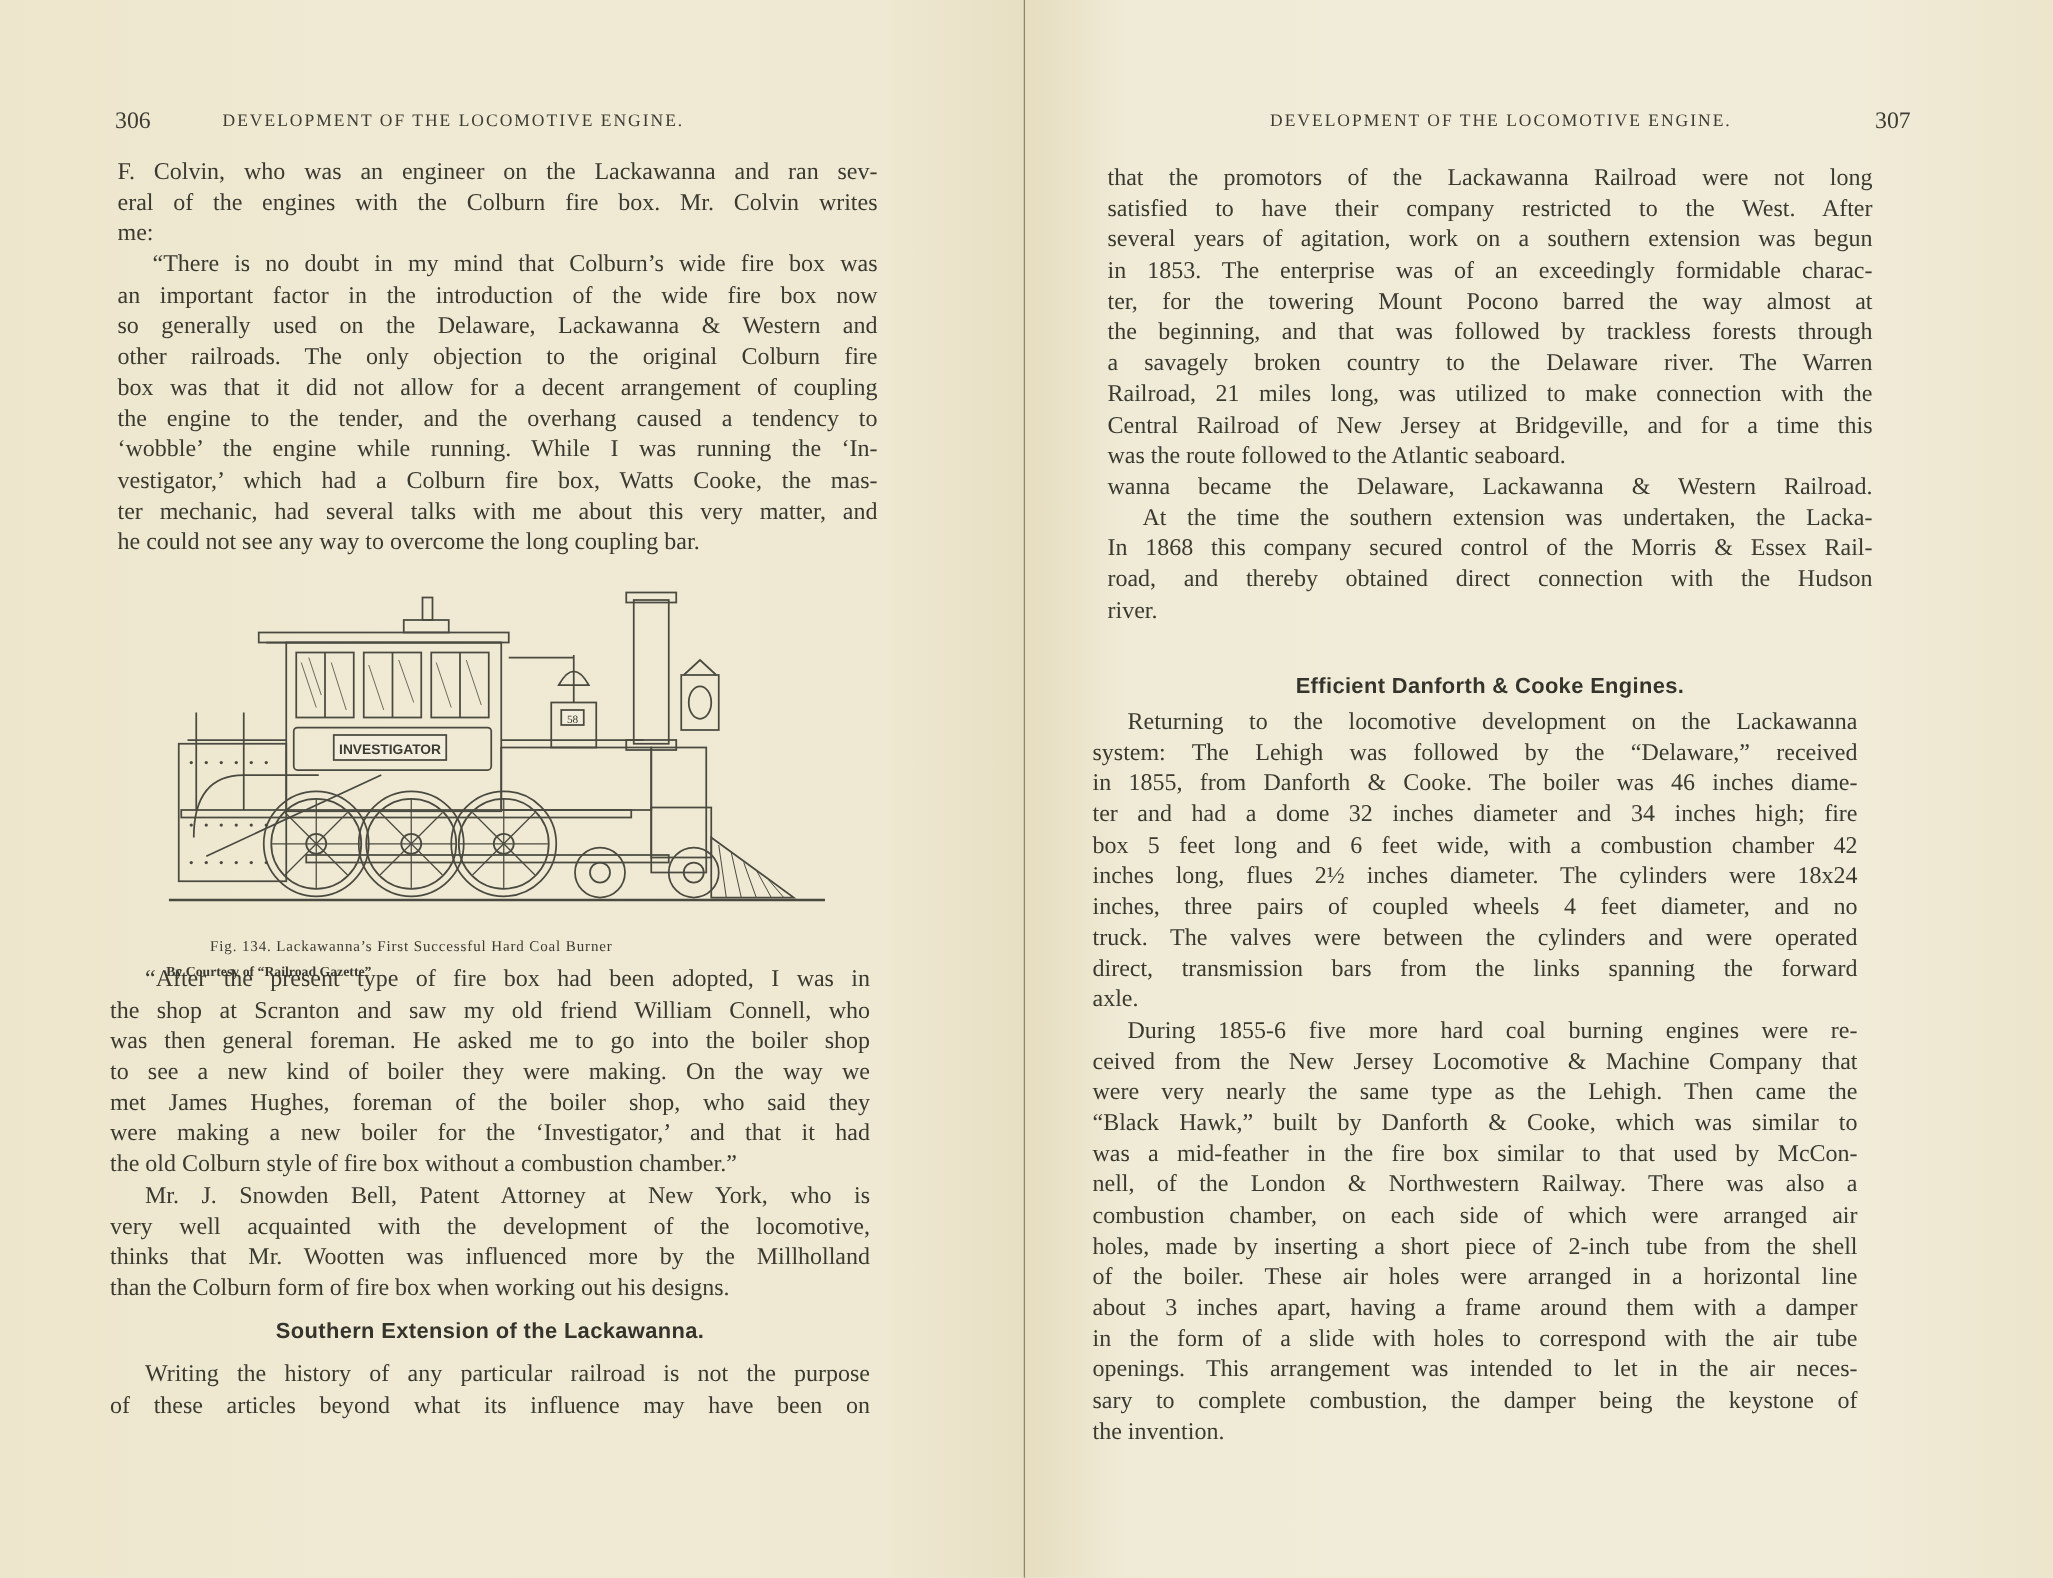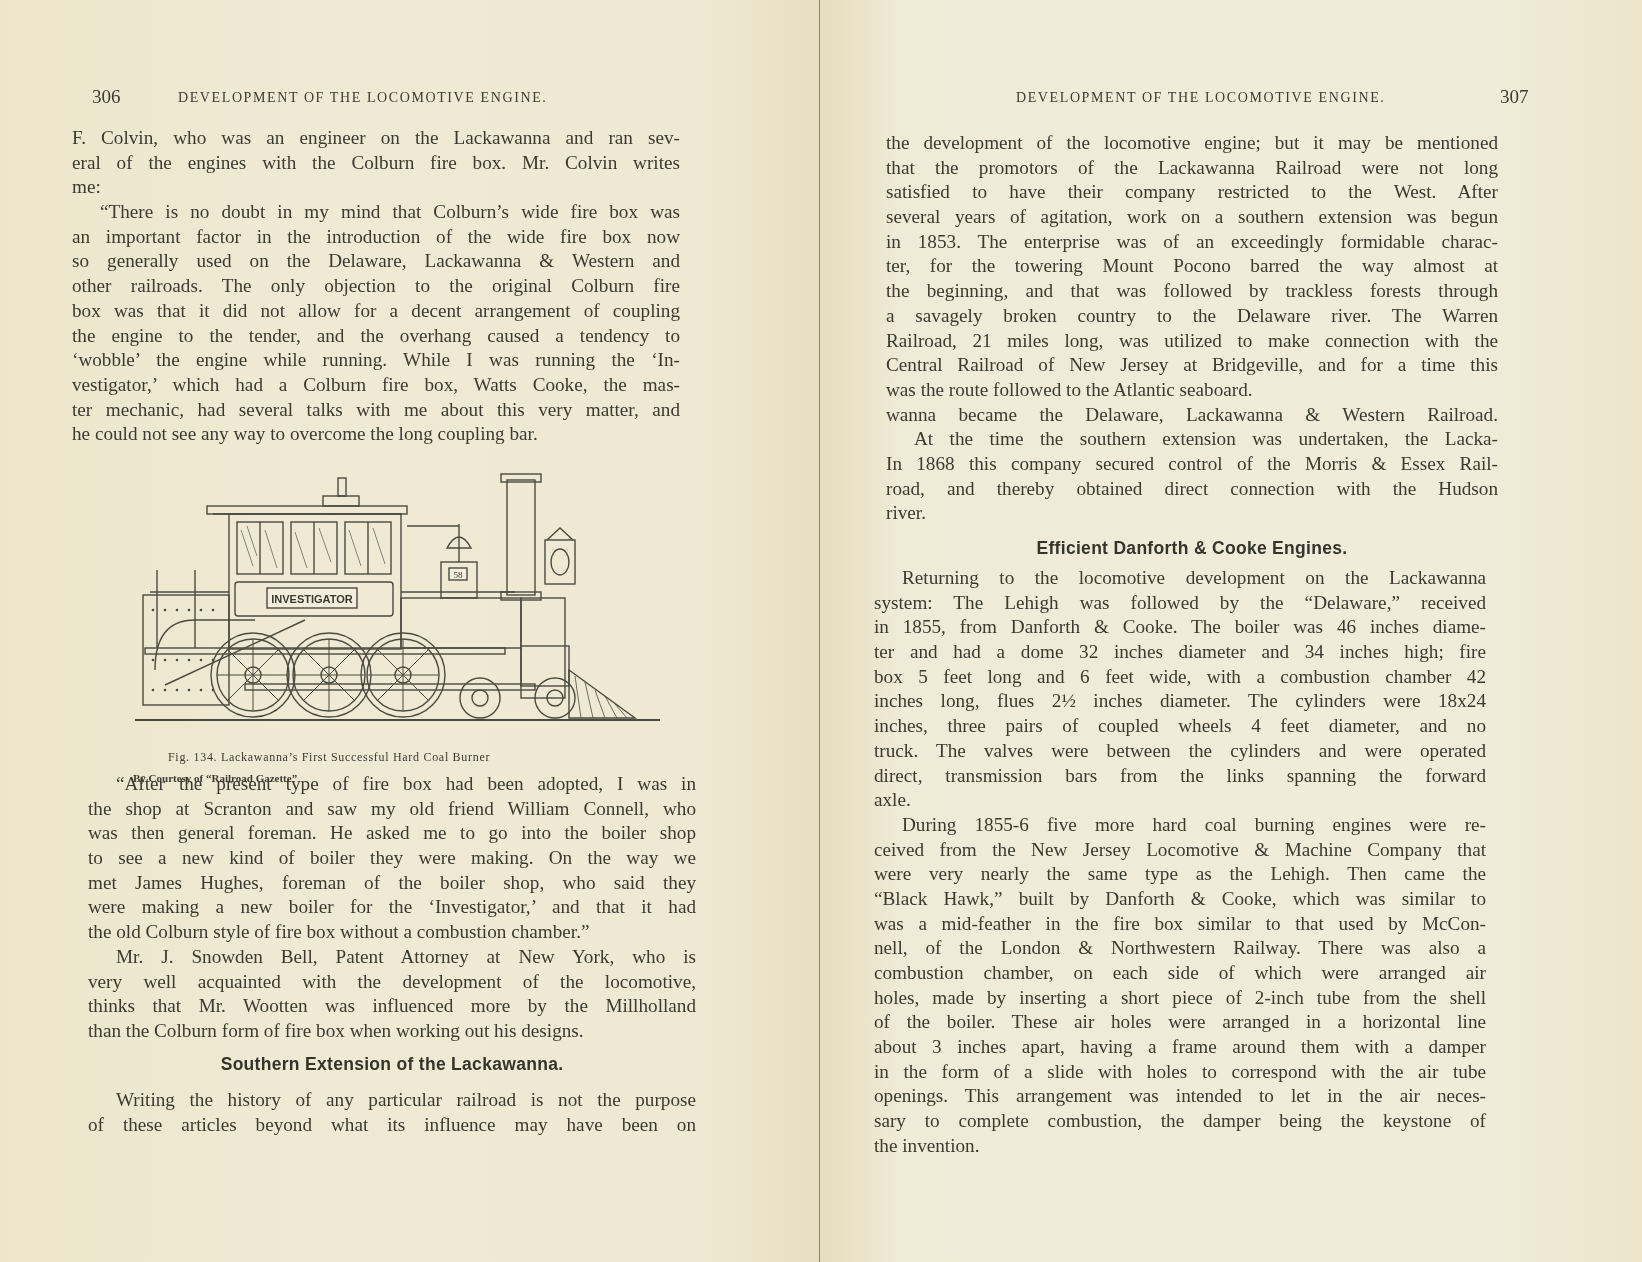--- a/index.html
+++ b/index.html
@@ -60,21 +60,21 @@
   </style>
 </head>
 <body>
 
 <div class="spread">
 
   <div class="page page-left">
     <div class="folio" style="left:92px;">306</div>
     <div class="running-head" style="left:178px;">DEVELOPMENT OF THE LOCOMOTIVE ENGINE.</div>
 
-    <div class="text-block" style="left:72px; top:126px; width:608px;">
+    <div class="text-block" style="left:94px; top:126px; width:608px;">
       <span class="line">F. Colvin, who was an engineer on the Lackawanna and ran sev-</span>
       <span class="line">eral of the engines with the Colburn fire box.  Mr. Colvin writes</span>
       <span class="line last">me:</span>
       <span class="line indent">“There is no doubt in my mind that Colburn’s wide fire box was</span>
       <span class="line">an important factor in the introduction of the wide fire box now</span>
       <span class="line">so generally used on the Delaware, Lackawanna &amp; Western and</span>
       <span class="line">other railroads.  The only objection to the original Colburn fire</span>
       <span class="line">box was that it did not allow for a decent arrangement of coupling</span>
       <span class="line">the engine to the tender, and the overhang caused a tendency to</span>
       <span class="line">‘wobble’ the engine while running.  While I was running the ‘In-</span>
@@ -238,21 +238,20 @@
     </div>
   </div>
 
   <div class="spine"></div>
 
   <div class="page page-right">
     <div class="running-head" style="left:196px;">DEVELOPMENT OF THE LOCOMOTIVE ENGINE.</div>
     <div class="folio" style="left:680px;">307</div>
 
     <div class="text-block" style="left:66px; top:131px; width:612px;">
-      <span class="line">the development of the locomotive engine; but it may be mentioned</span>
       <span class="line">that the promotors of the Lackawanna Railroad were not long</span>
       <span class="line">satisfied to have their company restricted to the West.  After</span>
       <span class="line">several years of agitation, work on a southern extension was begun</span>
       <span class="line">in 1853.  The enterprise was of an exceedingly formidable charac-</span>
       <span class="line">ter, for the towering Mount Pocono barred the way almost at</span>
       <span class="line">the beginning, and that was followed by trackless forests through</span>
       <span class="line">a savagely broken country to the Delaware river.  The Warren</span>
       <span class="line">Railroad, 21 miles long, was utilized to make connection with the</span>
       <span class="line">Central Railroad of New Jersey at Bridgeville, and for a time this</span>
       <span class="line last">was the route followed to the Atlantic seaboard.</span>

